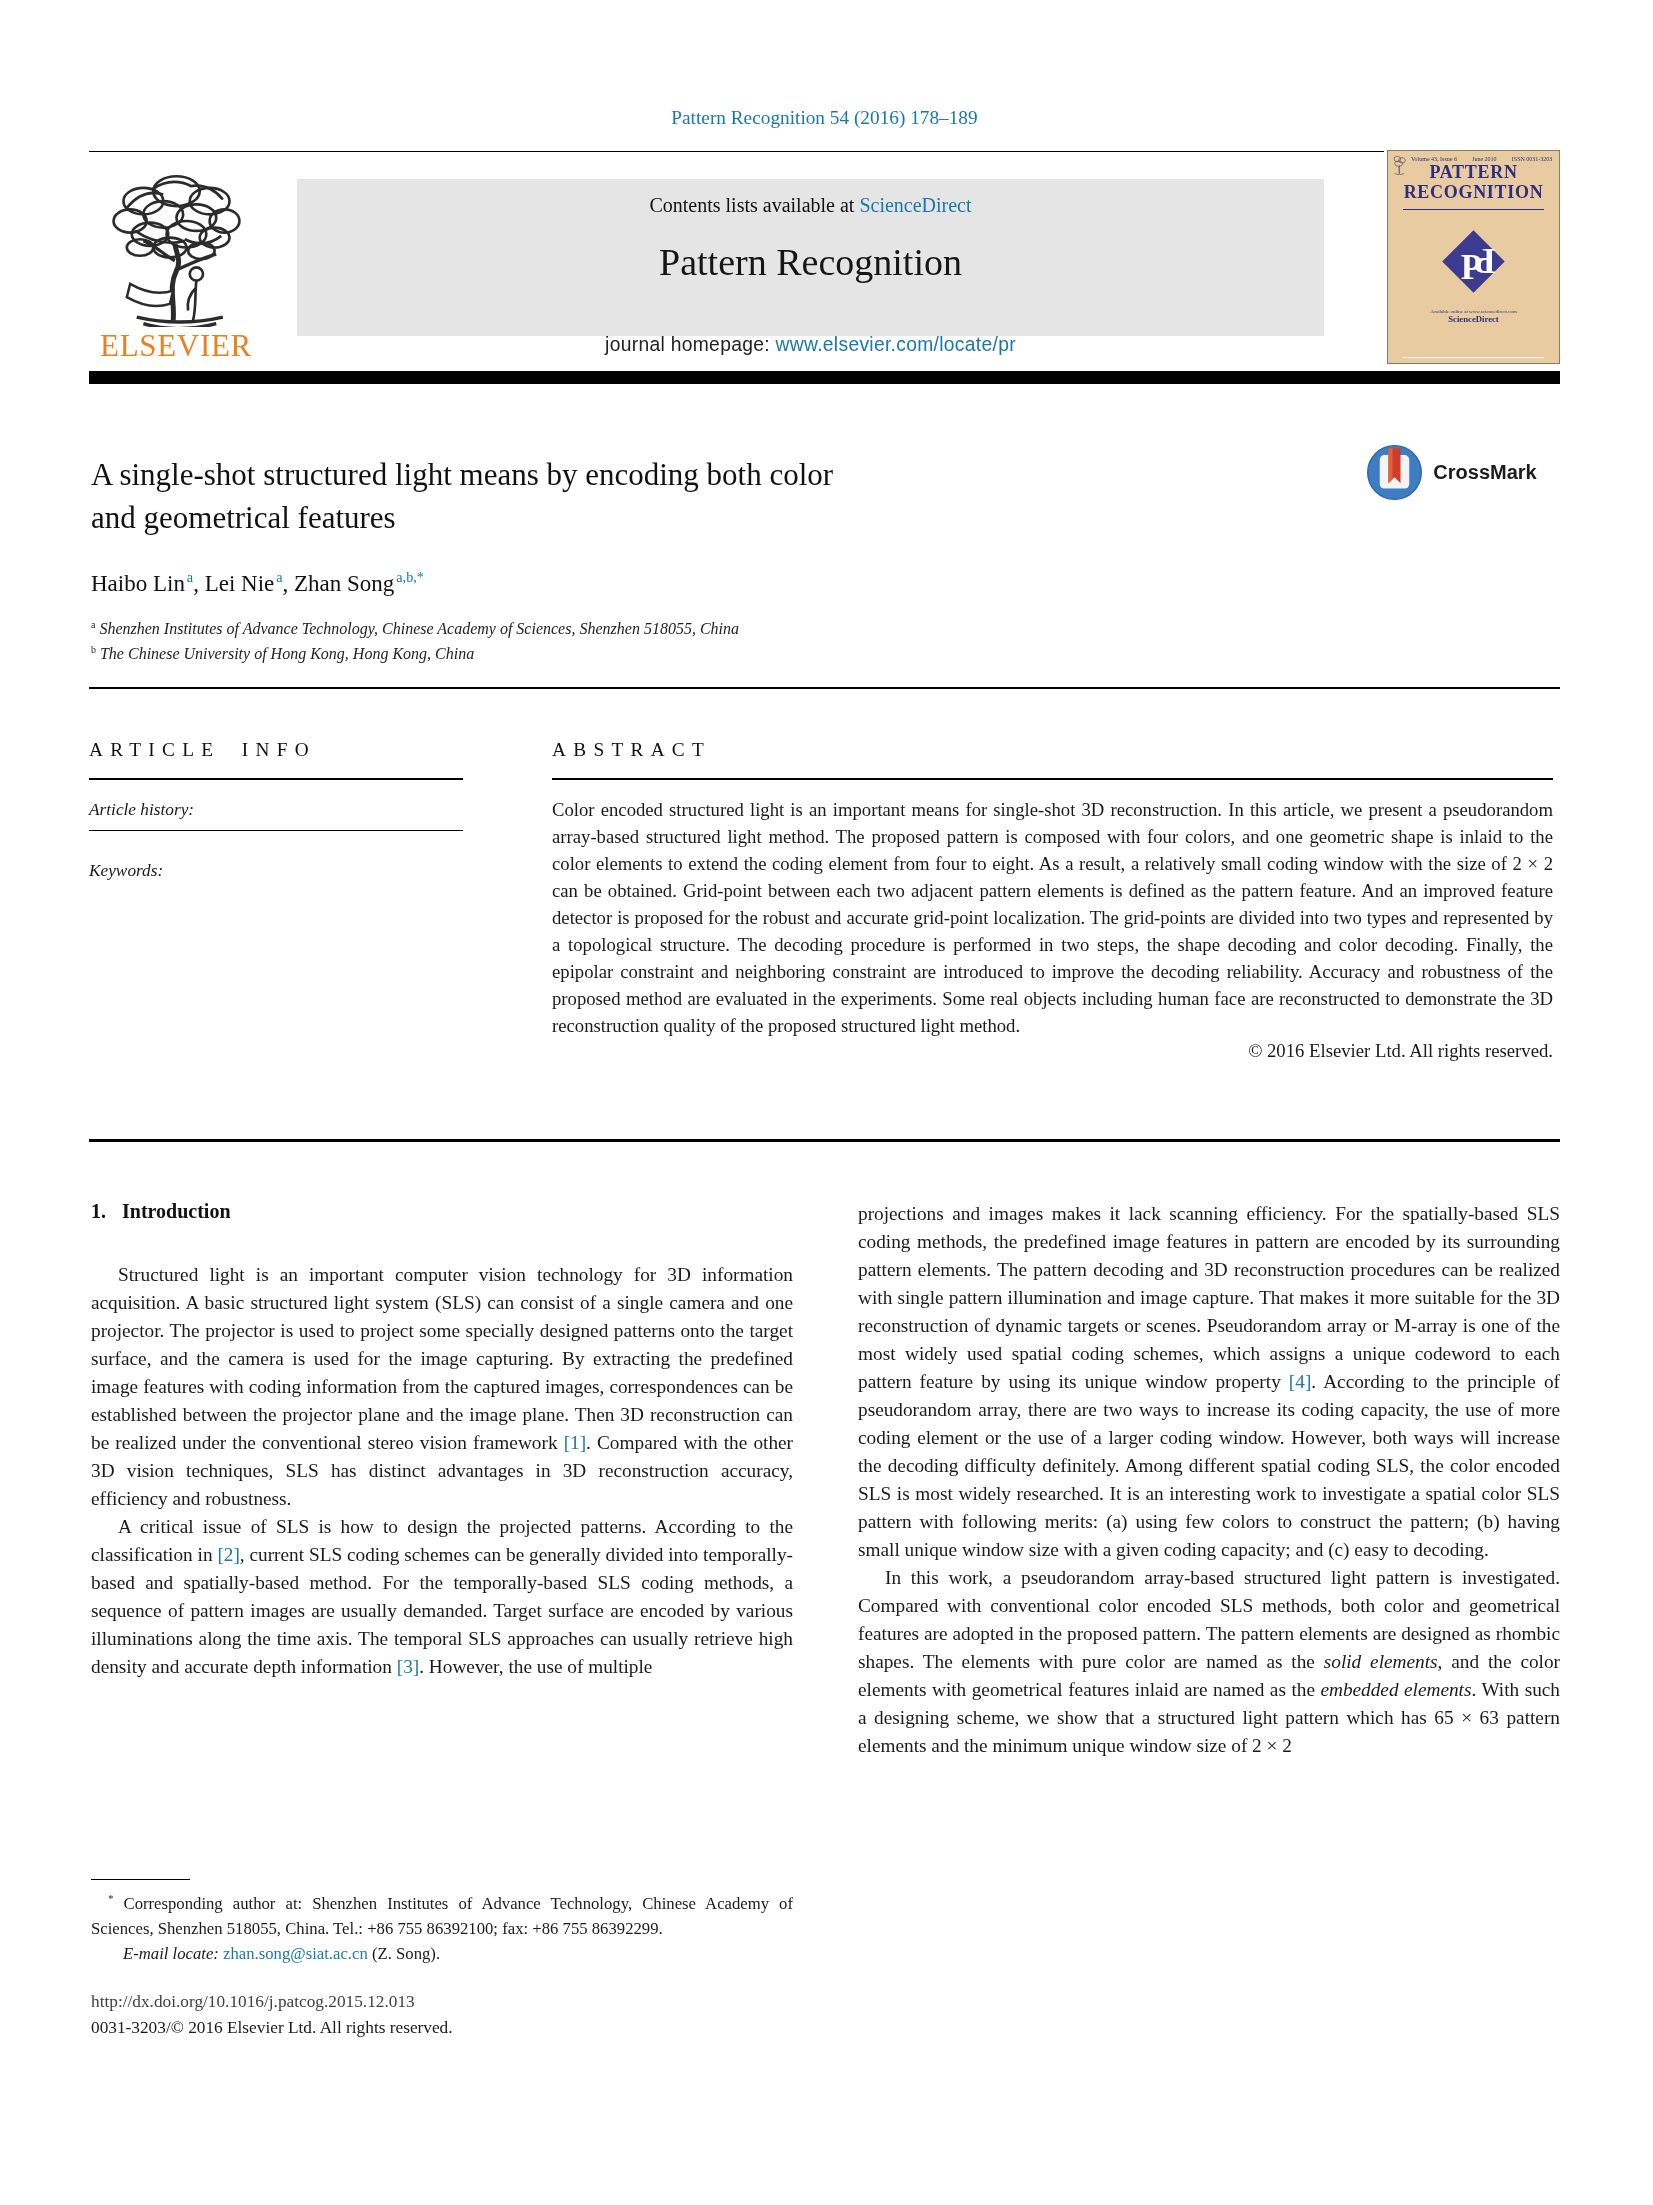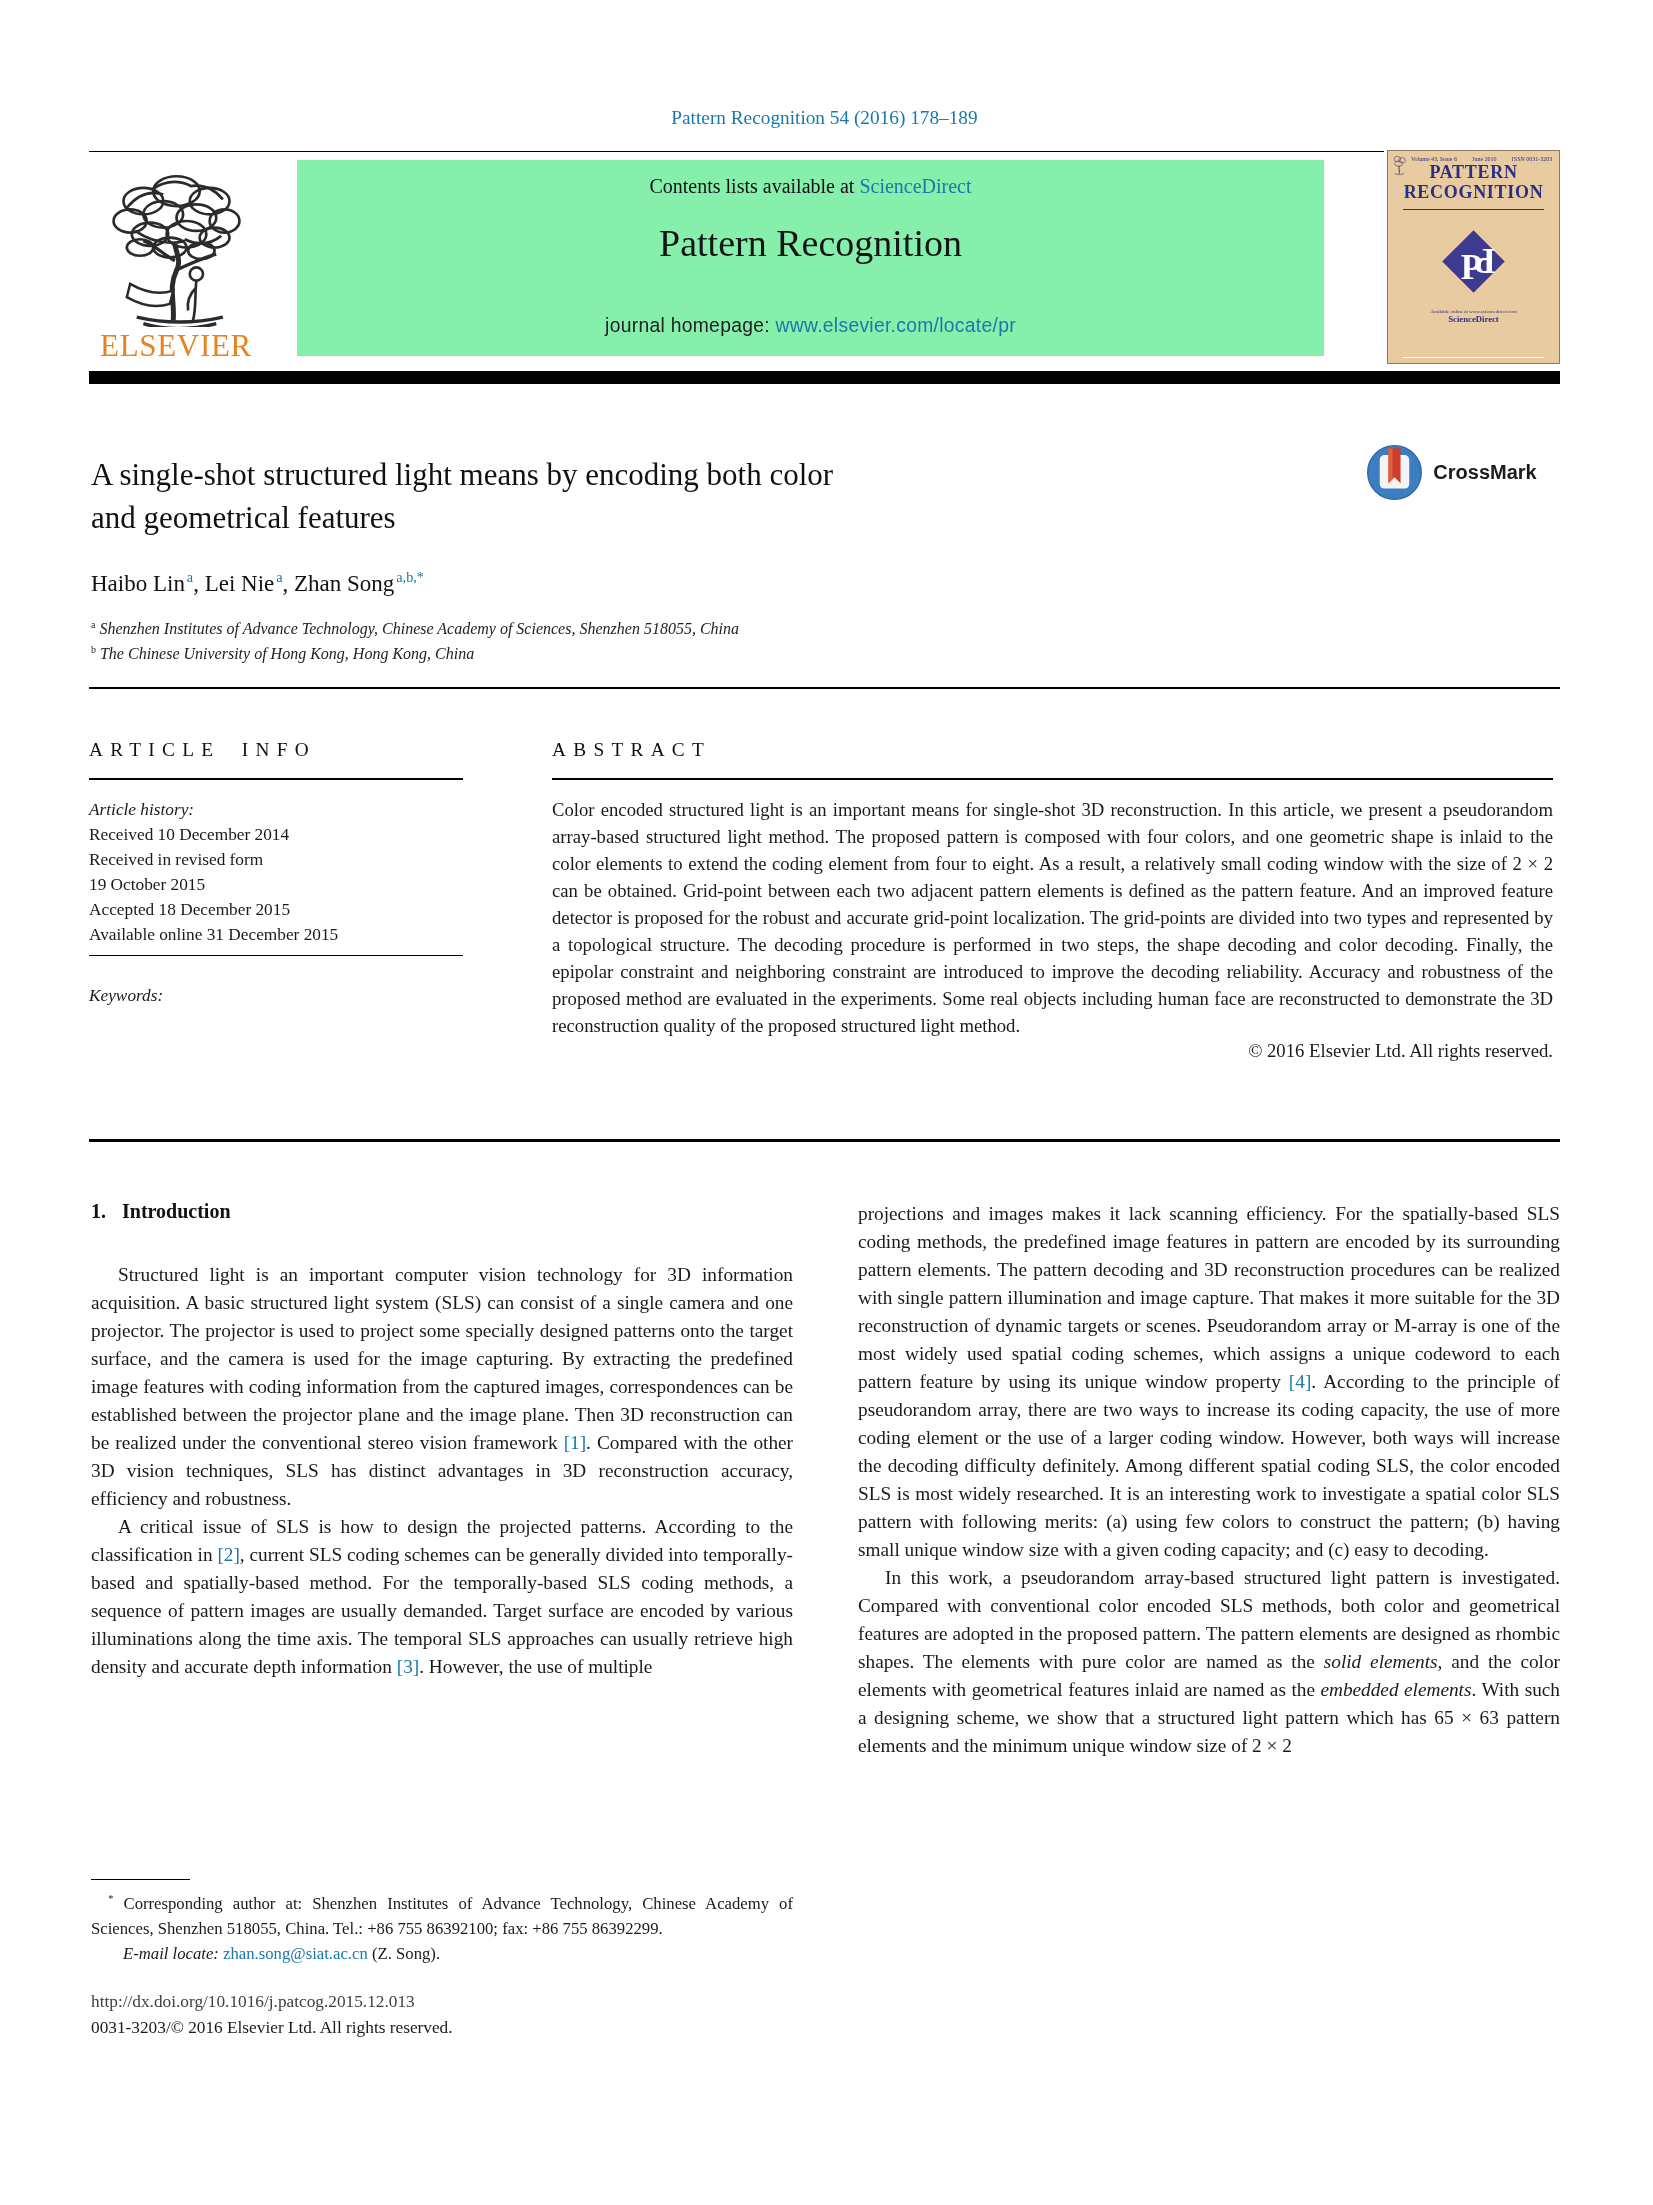--- a/index.html
+++ b/index.html
@@ -10,21 +10,21 @@
   .seg-ref{color:#1879a9;}
   .seg-it{font-style:italic;}
   sup{font-size:0.62em;vertical-align:super;line-height:0;}
 
   
   #citation{position:absolute;left:89px;top:107px;width:1471px;text-align:center;
             font-size:19.3px;color:#1879a9;}
   #top-rule{position:absolute;left:89px;top:151px;width:1295px;height:1.3px;background:#000;}
 
   
-  #banner{position:absolute;left:297px;top:160px;width:1027px;height:196px;background:#86efac;}
+  #banner{position:absolute;left:297px;top:179px;width:1027px;height:157px;background:#e5e5e5;}
   #banner .contents-line{position:absolute;top:14.7px;width:100%;text-align:center;font-size:20px;color:#111;}
   #banner .journal-title{position:absolute;top:61px;width:100%;text-align:center;font-size:38px;color:#161616;}
   #banner .homepage-line{position:absolute;top:155px;width:100%;text-align:center;
             font-family:"Liberation Sans", sans-serif;font-size:19.3px;color:#222;letter-spacing:0.3px;}
 
   
   #elsevier{position:absolute;left:92px;top:168px;width:168px;height:196px;}
   #elsevier svg{display:block;margin:0 auto;}
   .elsevier-word{margin-top:1.3px;text-align:center;font-size:31px;color:#e8821e;
                  font-family:"Liberation Serif", serif;letter-spacing:0.7px;}
@@ -188,27 +188,20 @@
     <div><sup>b</sup><span> The Chinese University of Hong Kong, Hong Kong, China</span></div>
   </div>
 
   <div id="title-rule"></div>
 
   <div id="info-col">
     <div class="col-heading">ARTICLE INFO</div>
     <div class="head-rule"></div>
     <div class="info-body">
       <div class="label">Article history:</div>
-      <div>
-          <div>Received 10 December 2014</div>
-          <div>Received in revised form</div>
-          <div>19 October 2015</div>
-          <div>Accepted 18 December 2015</div>
-          <div>Available online 31 December 2015</div>
-        </div>
       <div class="mid-rule"></div>
       <div class="kw-label">Keywords:</div>
     </div>
   </div>
 
   <div id="abs-col">
     <div class="col-heading">ABSTRACT</div>
     <div class="head-rule"></div>
     <div class="abs-text">Color encoded structured light is an important means for single-shot 3D reconstruction. In this article, we present a pseudorandom array-based structured light method. The proposed pattern is composed with four colors, and one geometric shape is inlaid to the color elements to extend the coding element from four to eight. As a result, a relatively small coding window with the size of 2 × 2 can be obtained. Grid-point between each two adjacent pattern elements is defined as the pattern feature. And an improved feature detector is proposed for the robust and accurate grid-point localization. The grid-points are divided into two types and represented by a topological structure. The decoding procedure is performed in two steps, the shape decoding and color decoding. Finally, the epipolar constraint and neighboring constraint are introduced to improve the decoding reliability. Accuracy and robustness of the proposed method are evaluated in the experiments. Some real objects including human face are reconstructed to demonstrate the 3D reconstruction quality of the proposed structured light method.</div>
     <div class="abs-copy">© 2016 Elsevier Ltd. All rights reserved.</div>

